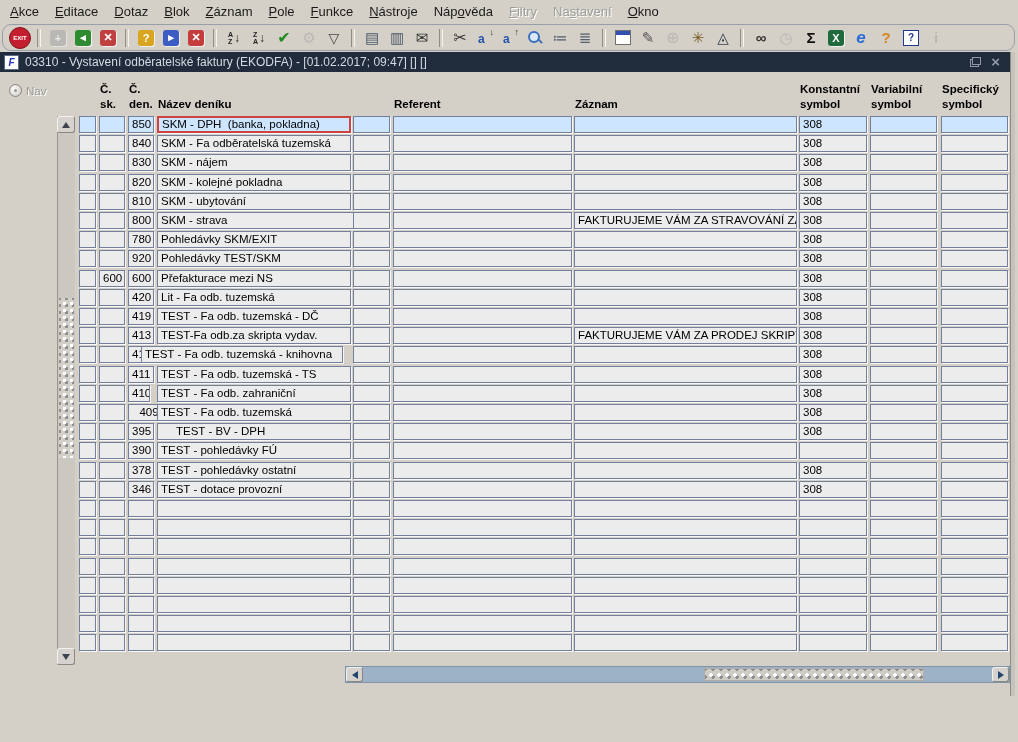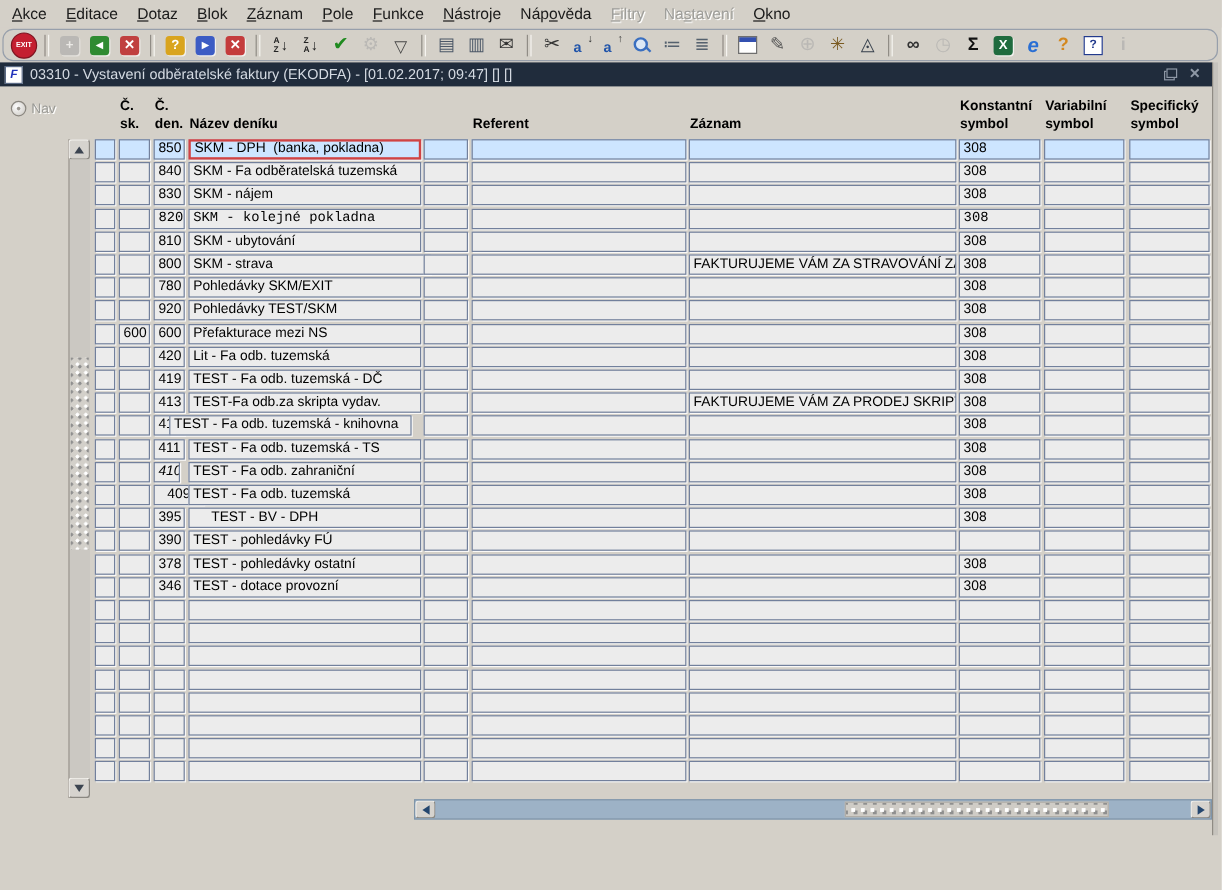--- a/index.html
+++ b/index.html
@@ -301,21 +301,21 @@
         <div class="cell num" style="left: 99px; width: 26px;"></div>
         <div class="cell num" style="left: 128px; width: 26px;">830</div>
         <div class="cell" style="left: 157px; width: 194px;">SKM - nájem</div>
         <div class="cell" style="left: 353px; width: 37px;"></div>
         <div class="cell" style="left: 393px; width: 179px;"></div>
         <div class="cell" style="left: 574px; width: 223px;"></div>
         <div class="cell" style="left: 799px; width: 68px;">308</div>
         <div class="cell" style="left: 870px; width: 67px;"></div>
         <div class="cell" style="left: 941px; width: 67px;"></div>
       </div>
-      <div class="grid-row" style="top: 174px; font-family: Liberation Mono, monospace;">
+      <div class="grid-row" style="top: 174px;">
         <div class="cell" style="left: 79px; width: 17px;"></div>
         <div class="cell num" style="left: 99px; width: 26px;"></div>
         <div class="cell num" style="left: 128px; width: 26px;">820</div>
         <div class="cell" style="left: 157px; width: 194px;">SKM - kolejné pokladna</div>
         <div class="cell" style="left: 353px; width: 37px;"></div>
         <div class="cell" style="left: 393px; width: 179px;"></div>
         <div class="cell" style="left: 574px; width: 223px;"></div>
         <div class="cell" style="left: 799px; width: 68px;">308</div>
         <div class="cell" style="left: 870px; width: 67px;"></div>
         <div class="cell" style="left: 941px; width: 67px;"></div>
@@ -436,21 +436,21 @@
         <div class="cell" style="left: 353px; width: 37px;"></div>
         <div class="cell" style="left: 393px; width: 179px;"></div>
         <div class="cell" style="left: 574px; width: 223px;"></div>
         <div class="cell" style="left: 799px; width: 68px;">308</div>
         <div class="cell" style="left: 870px; width: 67px;"></div>
         <div class="cell" style="left: 941px; width: 67px;"></div>
       </div>
       <div class="grid-row" style="top: 385px;">
         <div class="cell" style="left: 79px; width: 17px;"></div>
         <div class="cell num" style="left: 99px; width: 26px;"></div>
-        <div class="cell num" style="left: 128px; width: 22px; font-style: italic;">410</div>
+        <div class="cell num" style="left: 128px; width: 22px;">410</div>
         <div class="cell" style="left: 157px; width: 194px;">TEST - Fa odb. zahraniční</div>
         <div class="cell" style="left: 353px; width: 37px;"></div>
         <div class="cell" style="left: 393px; width: 179px;"></div>
         <div class="cell" style="left: 574px; width: 223px;"></div>
         <div class="cell" style="left: 799px; width: 68px;">308</div>
         <div class="cell" style="left: 870px; width: 67px;"></div>
         <div class="cell" style="left: 941px; width: 67px;"></div>
       </div>
       <div class="grid-row" style="top: 404px;">
         <div class="cell" style="left: 79px; width: 17px;"></div>

